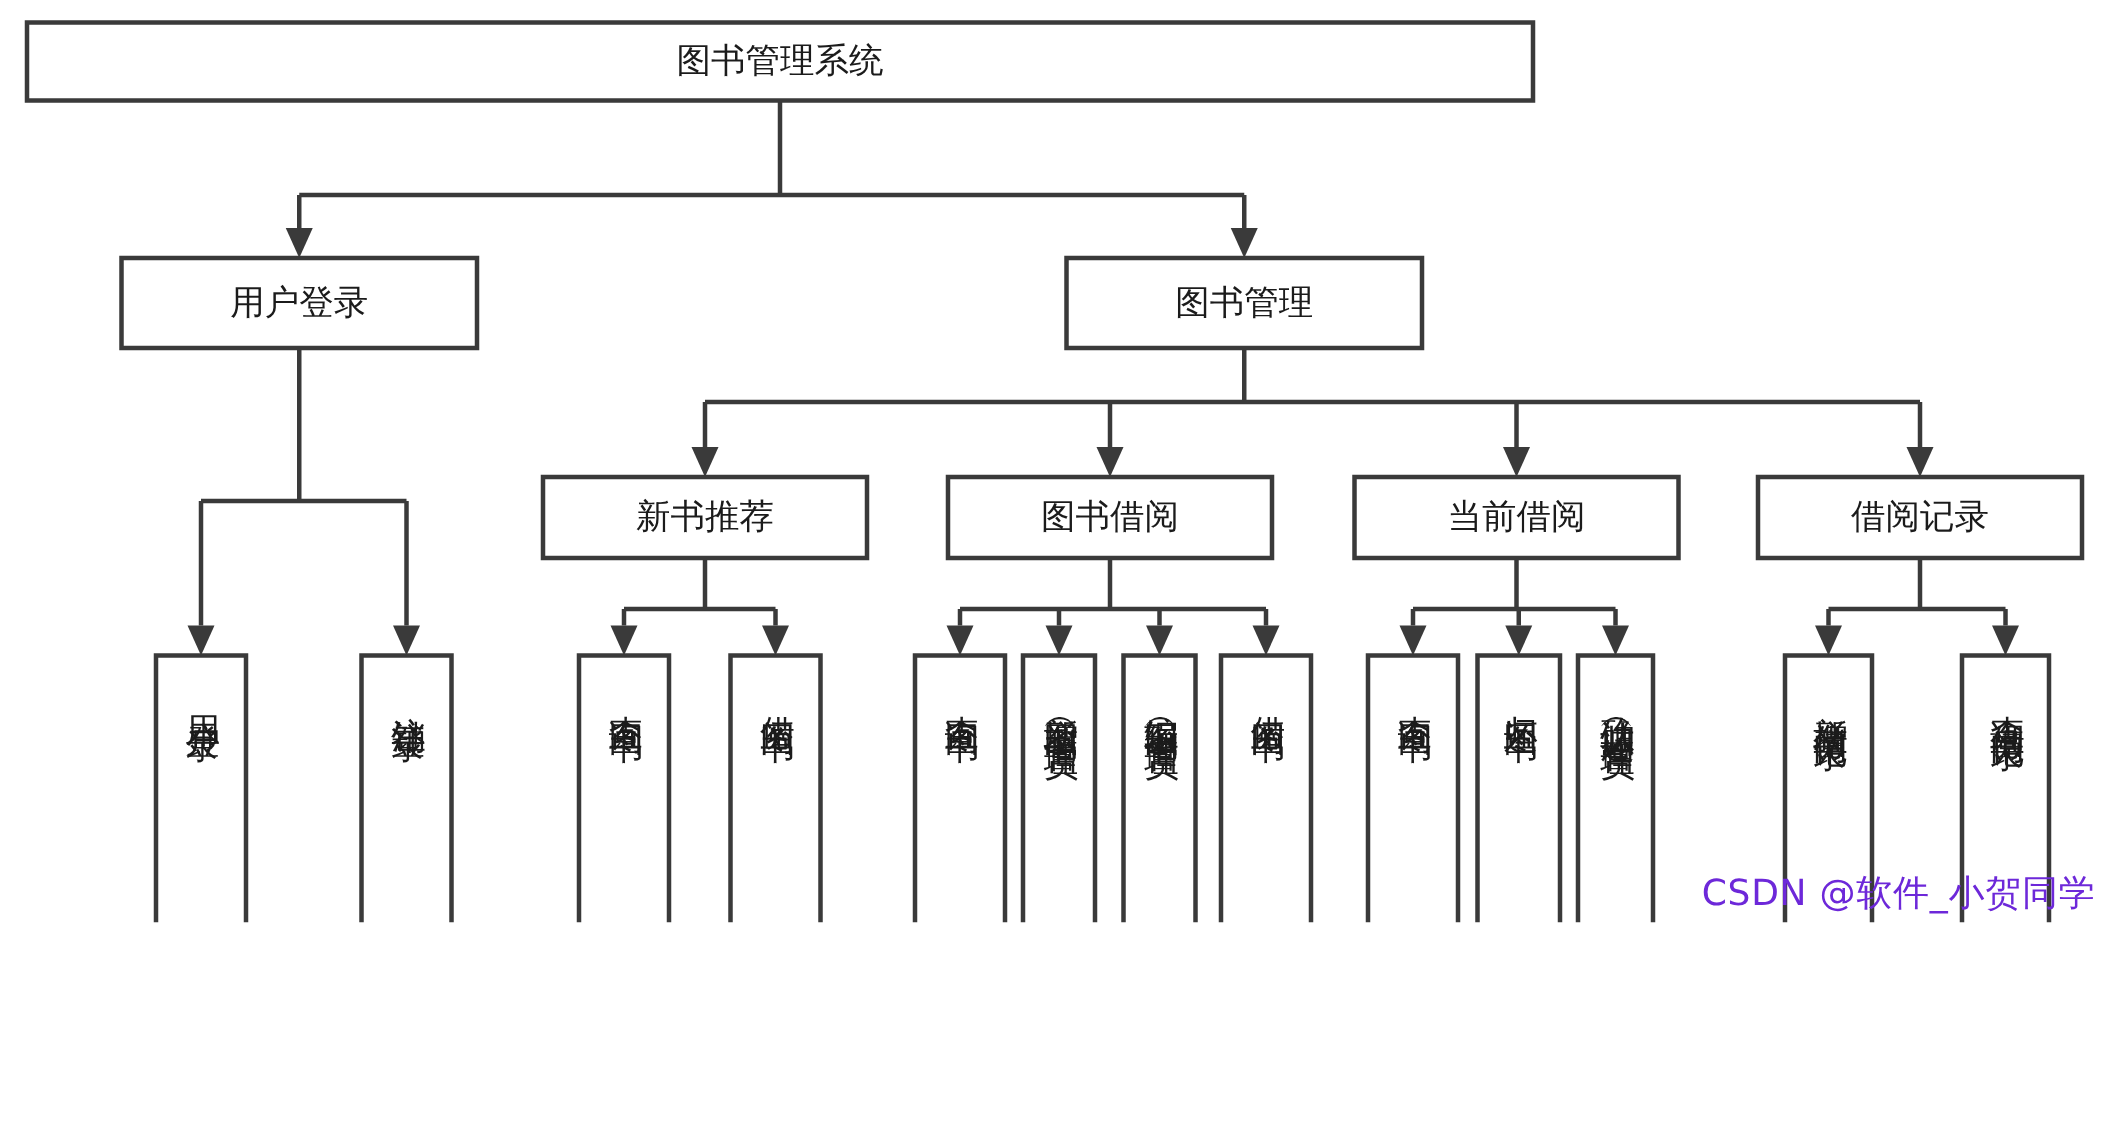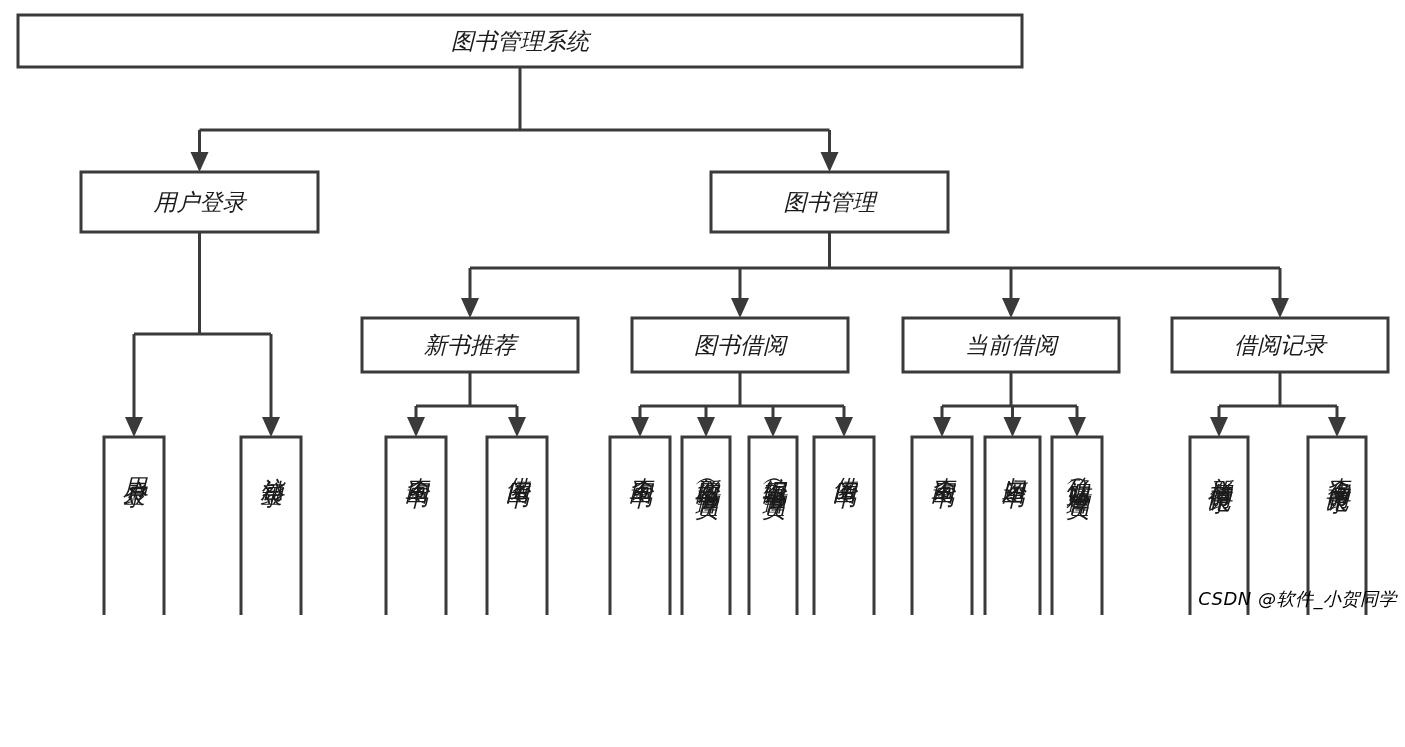--- a/index.html
+++ b/index.html
@@ -7,21 +7,20 @@
     padding: 0;
     background: #ffffff;
   }
   #canvas {
     position: relative;
     width: 1405px;
     height: 615px;
     background: #ffffff;
     overflow: hidden;
     font-family: "DejaVu Sans", "Liberation Sans", sans-serif;
-    font-style: italic;
   }
   svg#diagram {
     position: absolute;
     left: 0;
     top: 0;
     width: 1405px;
     height: 747px;
   }
   .node-box {
     fill: #ffffff;
@@ -57,22 +56,22 @@
     white-space: nowrap;
     pointer-events: none;
     transform: translateX(-50%);
     text-align: left;
   }
   .watermark {
     position: absolute;
     right: 8px;
     bottom: 4px;
     font-family: "DejaVu Sans", "Liberation Sans", sans-serif;
-    font-size: 18px;
-    color: #000000;
+    font-size: 24px;
+    color: #6d28d9;
     white-space: nowrap;
     letter-spacing: 0.5px;
   }
 </style>
 </head>
 <body>
 
 <div id="canvas">
 
   <svg id="diagram" viewBox="0 0 1405 747" xmlns="http://www.w3.org/2000/svg">

